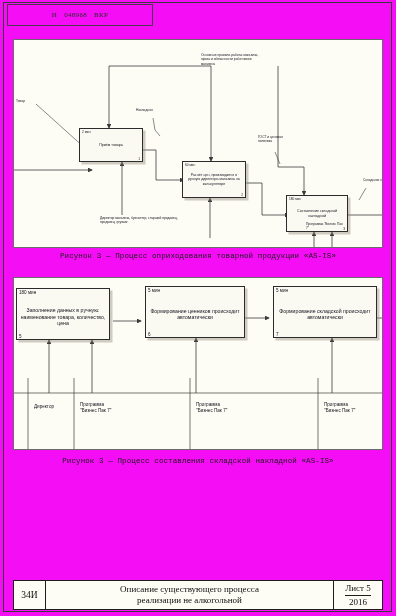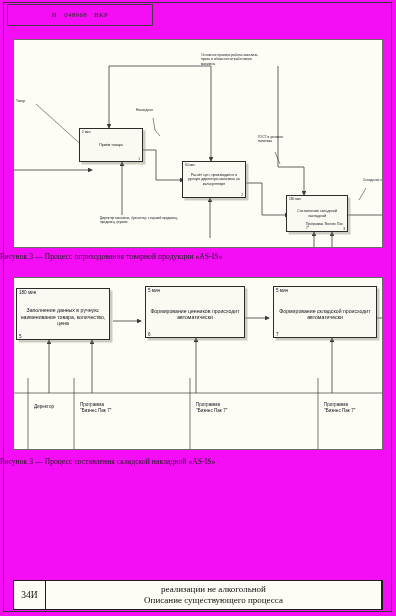--- a/index.html
+++ b/index.html
@@ -37,22 +37,22 @@
   }
   
   .fig2{
     position:absolute;left:13px;top:277px;width:370px;height:173px;
     background:#fdfcf5;
     border:1px solid #6b6b6b;
     box-sizing:border-box;
     overflow:hidden;
   }
   .caption{
-    position:absolute;width:100%;text-align:left;
-    font-size:7.5px;color:#1a1a1a;font-family:Liberation Serif, serif;
+    position:absolute;width:100%;text-align:center;
+    font-size:7.5px;color:#1a1a1a;font-family:Liberation Mono, monospace;
     filter:blur(0.3px);
     letter-spacing:0.1px;
   }
   #cap1{top:252px;left:0;}
   #cap2{top:457px;left:0;}
 
   
   .act{
     position:absolute;
     background:#fbfaf2;
@@ -286,17 +286,21 @@
     <div>"Бизнес Пак 7"</div>
   </div>
 </div>
 
 <div class="caption" id="cap2">Рисунок 3 — Процесс составления складской накладной «AS-IS»</div>
 
 <div class="titleblock">
   <div class="tb-cell tb-code">34И</div>
   <div class="tb-cell tb-desc">
     <div>
+      <div>Описание существующего процесса</div>
       <div>реализации не алкогольной</div>
-      <div>Описание существующего процесса</div>
     </div>
   </div>
+  <div class="tb-cell tb-sheet">
+    <div class="top">Лист 5</div>
+    <div class="bot">2016</div>
+  </div>
 </div>
 
 </body></html>

